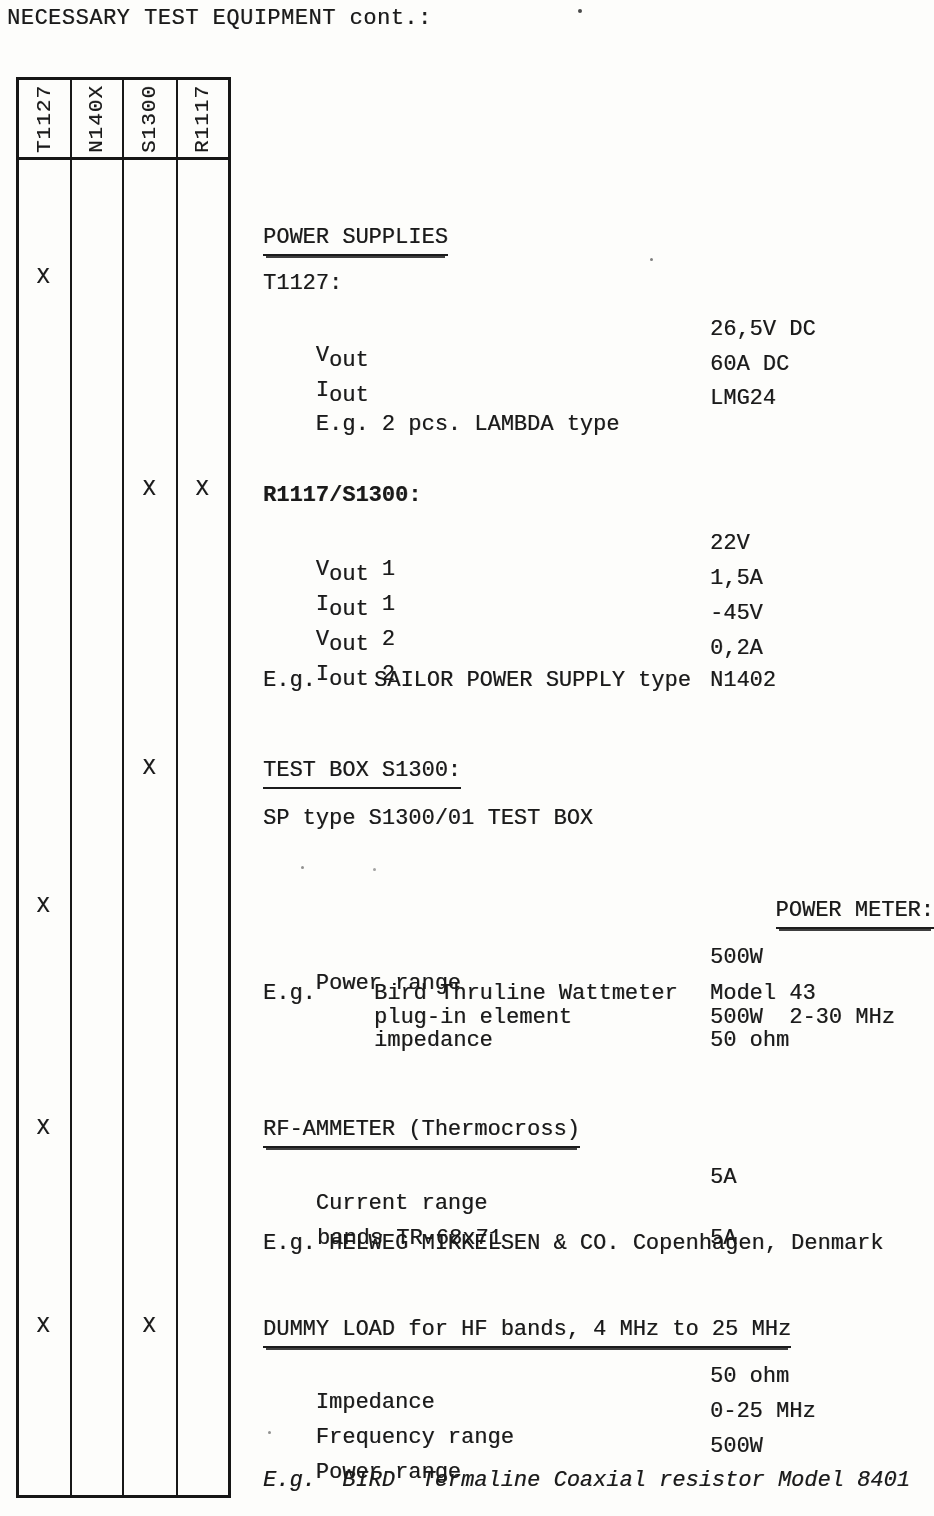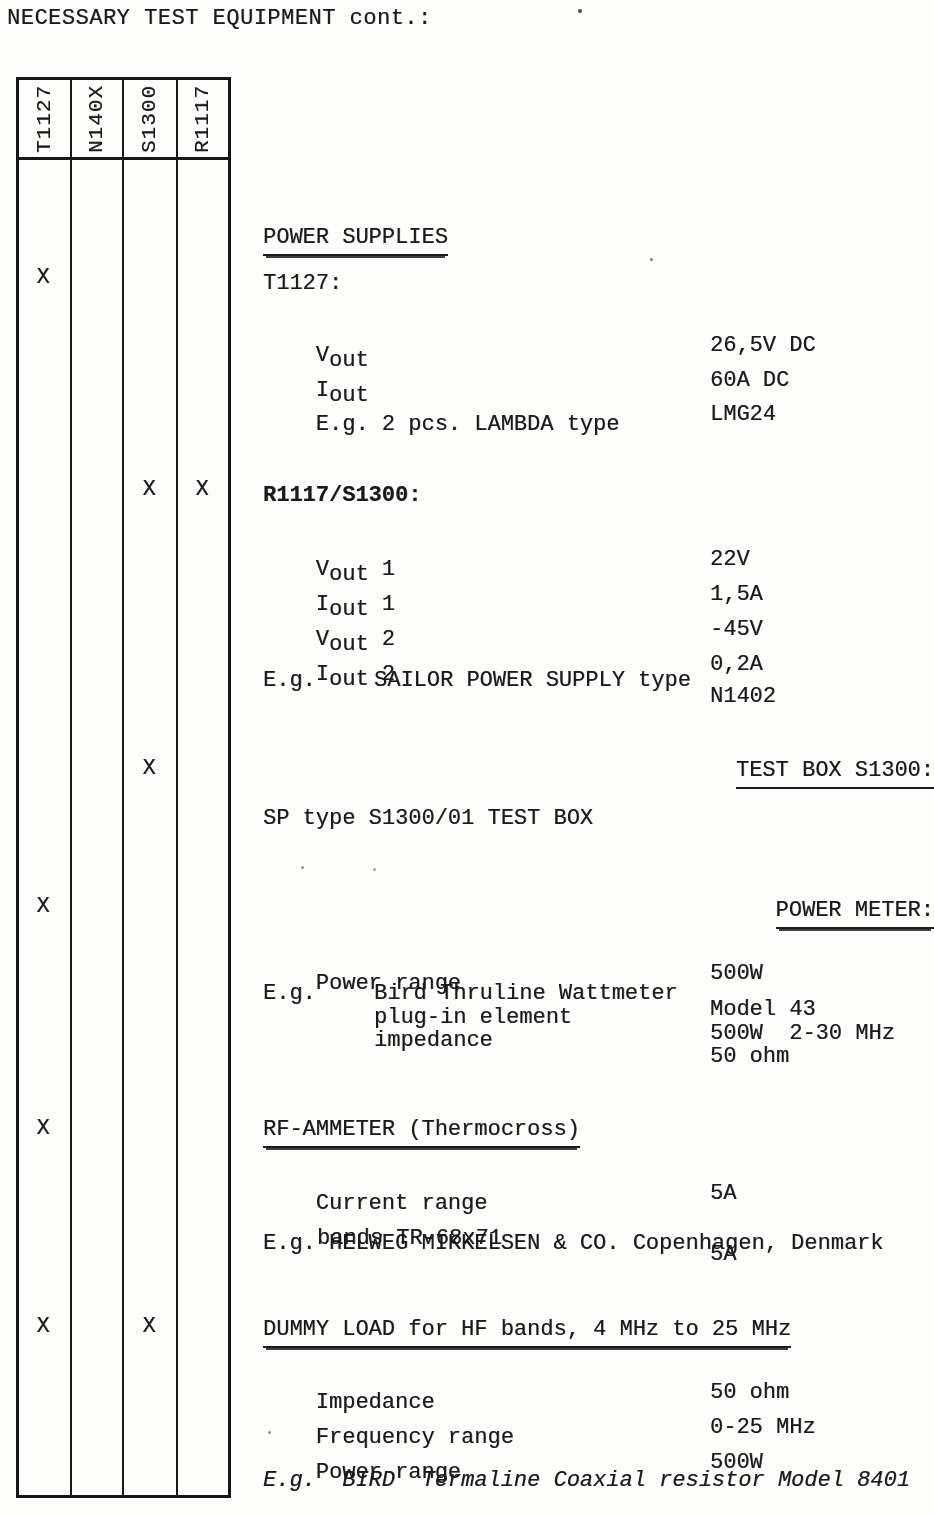--- a/index.html
+++ b/index.html
@@ -4,21 +4,21 @@
 <style>
   html,body{margin:0;padding:0;background:#e8e8e6;}
   .page{
     position:relative;width:934px;height:1516px;background:#fdfdfb;
     font-family:"Liberation Mono","DejaVu Sans Mono",monospace;
     font-size:22px;line-height:26px;color:#1a1a1a;overflow:hidden;
     text-shadow:0.5px 0 0 rgba(25,25,25,0.55);
   }
   .line{position:absolute;left:263px;width:671px;white-space:pre;}
   .title{left:7px;top:6px;letter-spacing:0.5px;}
-  .val{position:absolute;left:447px;top:0;white-space:pre;margin-top:16px;}
+  .val{position:absolute;left:447px;top:0;white-space:pre;}
   .p0{position:absolute;left:0;top:0;white-space:pre;}
   .ind{position:absolute;left:79px;top:0;white-space:pre;margin-left:32px;}
   .ind2{position:absolute;left:54px;top:0;white-space:pre;}
   .sb{position:relative;top:5px;}
   .hd{display:inline-block;border-bottom:2px solid #1c1c1c;padding-bottom:3px;}
   .hd2{box-shadow:0 5px 0 -3px #3f3f3f;}
   .matrix{
     position:absolute;left:16px;top:77px;width:215px;height:1421px;
     border:3px solid #161616;box-sizing:border-box;background:transparent;
   }
@@ -104,21 +104,21 @@
   <div class="line" style="top:636px;">
     <span><span>I</span><span class="sb">out</span><span> 2</span></span>
     <span class="val">0,2A</span>
   </div>
   <div class="line" style="top:668px;">
     <span class="p0">E.g.</span>
     <span class="ind">SAILOR POWER SUPPLY type</span>
     <span class="val">N1402</span>
   </div>
 
-  <div class="line" style="top:758px;text-align:right;"><span class="hd">TEST BOX S1300:</span></div>
+  <div class="line" style="top:758px;"><span class="hd">TEST BOX S1300:</span></div>
   <div class="line" style="top:806px;">SP type S1300/01 TEST BOX</div>
 
   <div class="line" style="top:898px;text-align:right;"><span class="hd hd2">POWER METER:</span></div>
   <div class="line" style="top:945px;">
     <span>Power range</span>
     <span class="val">500W</span>
   </div>
   <div class="line" style="top:981px;">
     <span class="p0">E.g.</span>
     <span class="ind">Bird Thruline Wattmeter</span>

